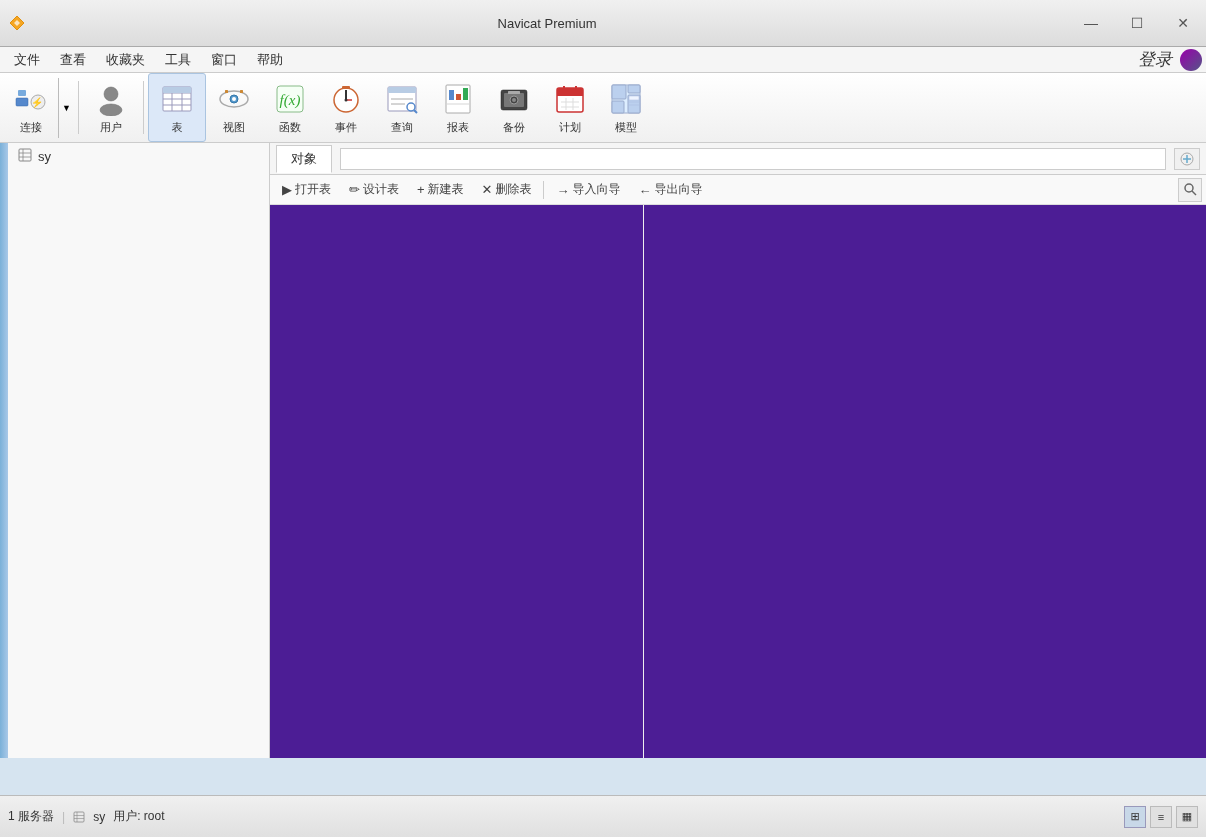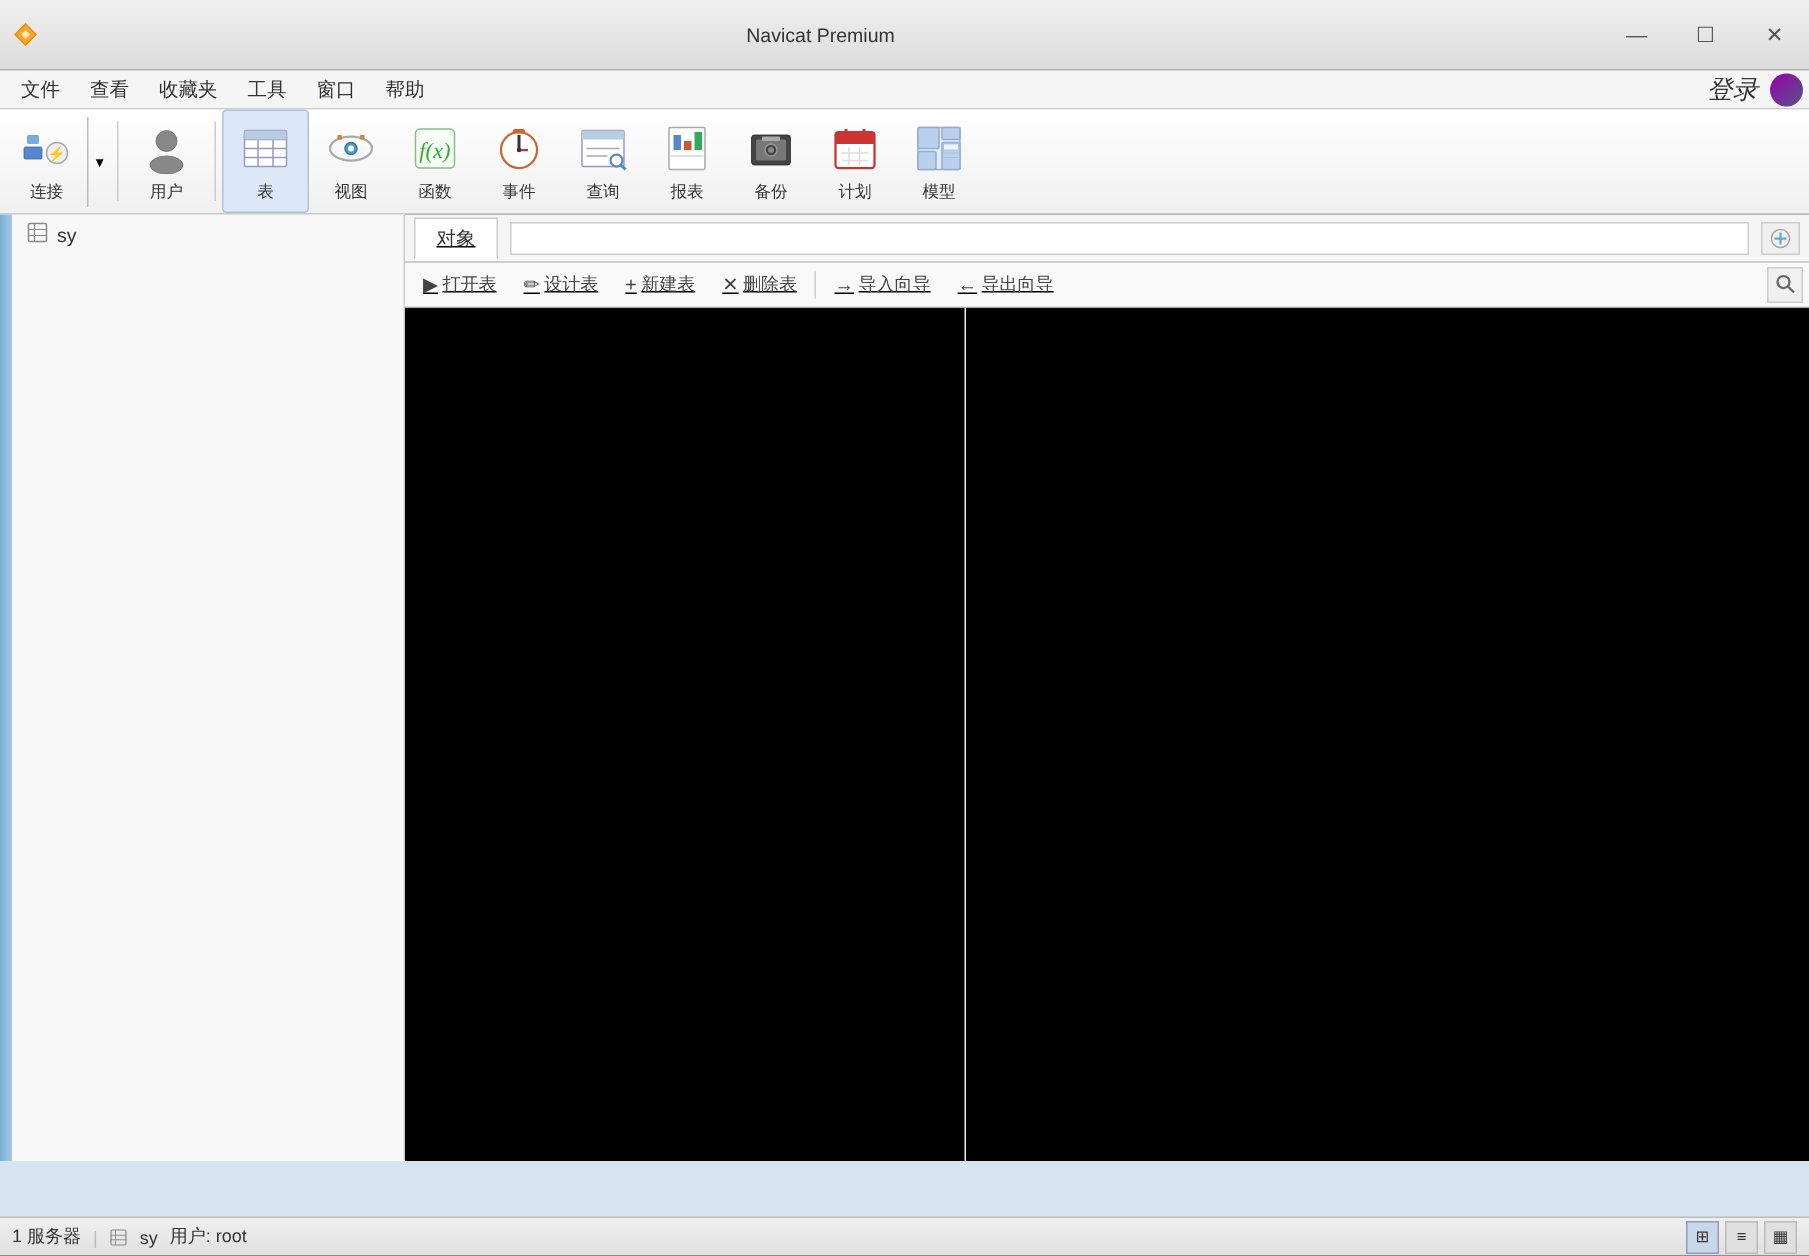--- a/index.html
+++ b/index.html
@@ -91,21 +91,21 @@
       display: flex;
       align-items: center;
       padding: 5px 10px;
       cursor: pointer;
       gap: 6px;
       font-size: 13px;
       color: #333;
     }
 
     
-    #content { flex: 1; display: flex; flex-direction: column; background: #000000; text-decoration: underline; }
+    #content { flex: 1; display: flex; flex-direction: column; background: #4c1d95; }
 
     
     #obj-toolbar {
       background: #f5f5f5;
       border-bottom: 1px solid #ccc;
       display: flex;
       align-items: center;
       height: 32px;
       padding: 0 6px;
       gap: 2px;
@@ -175,21 +175,21 @@
       align-items: center;
       justify-content: center;
       color: #aaa;
       font-size: 13px;
     }
 
     
     #statusbar {
       background: linear-gradient(to bottom, #f0f0f0, #e0e0e0);
       border-top: 1px solid #bbb;
-      height: 26px;
+      height: 42px;
       display: flex;
       align-items: center;
       padding: 0 8px;
       gap: 8px;
       font-size: 12px;
       color: #333;
       margin-top: 37px;
     }
     .status-right { margin-left: auto; display: flex; align-items: center; gap: 4px; }
     .status-view-btn {

